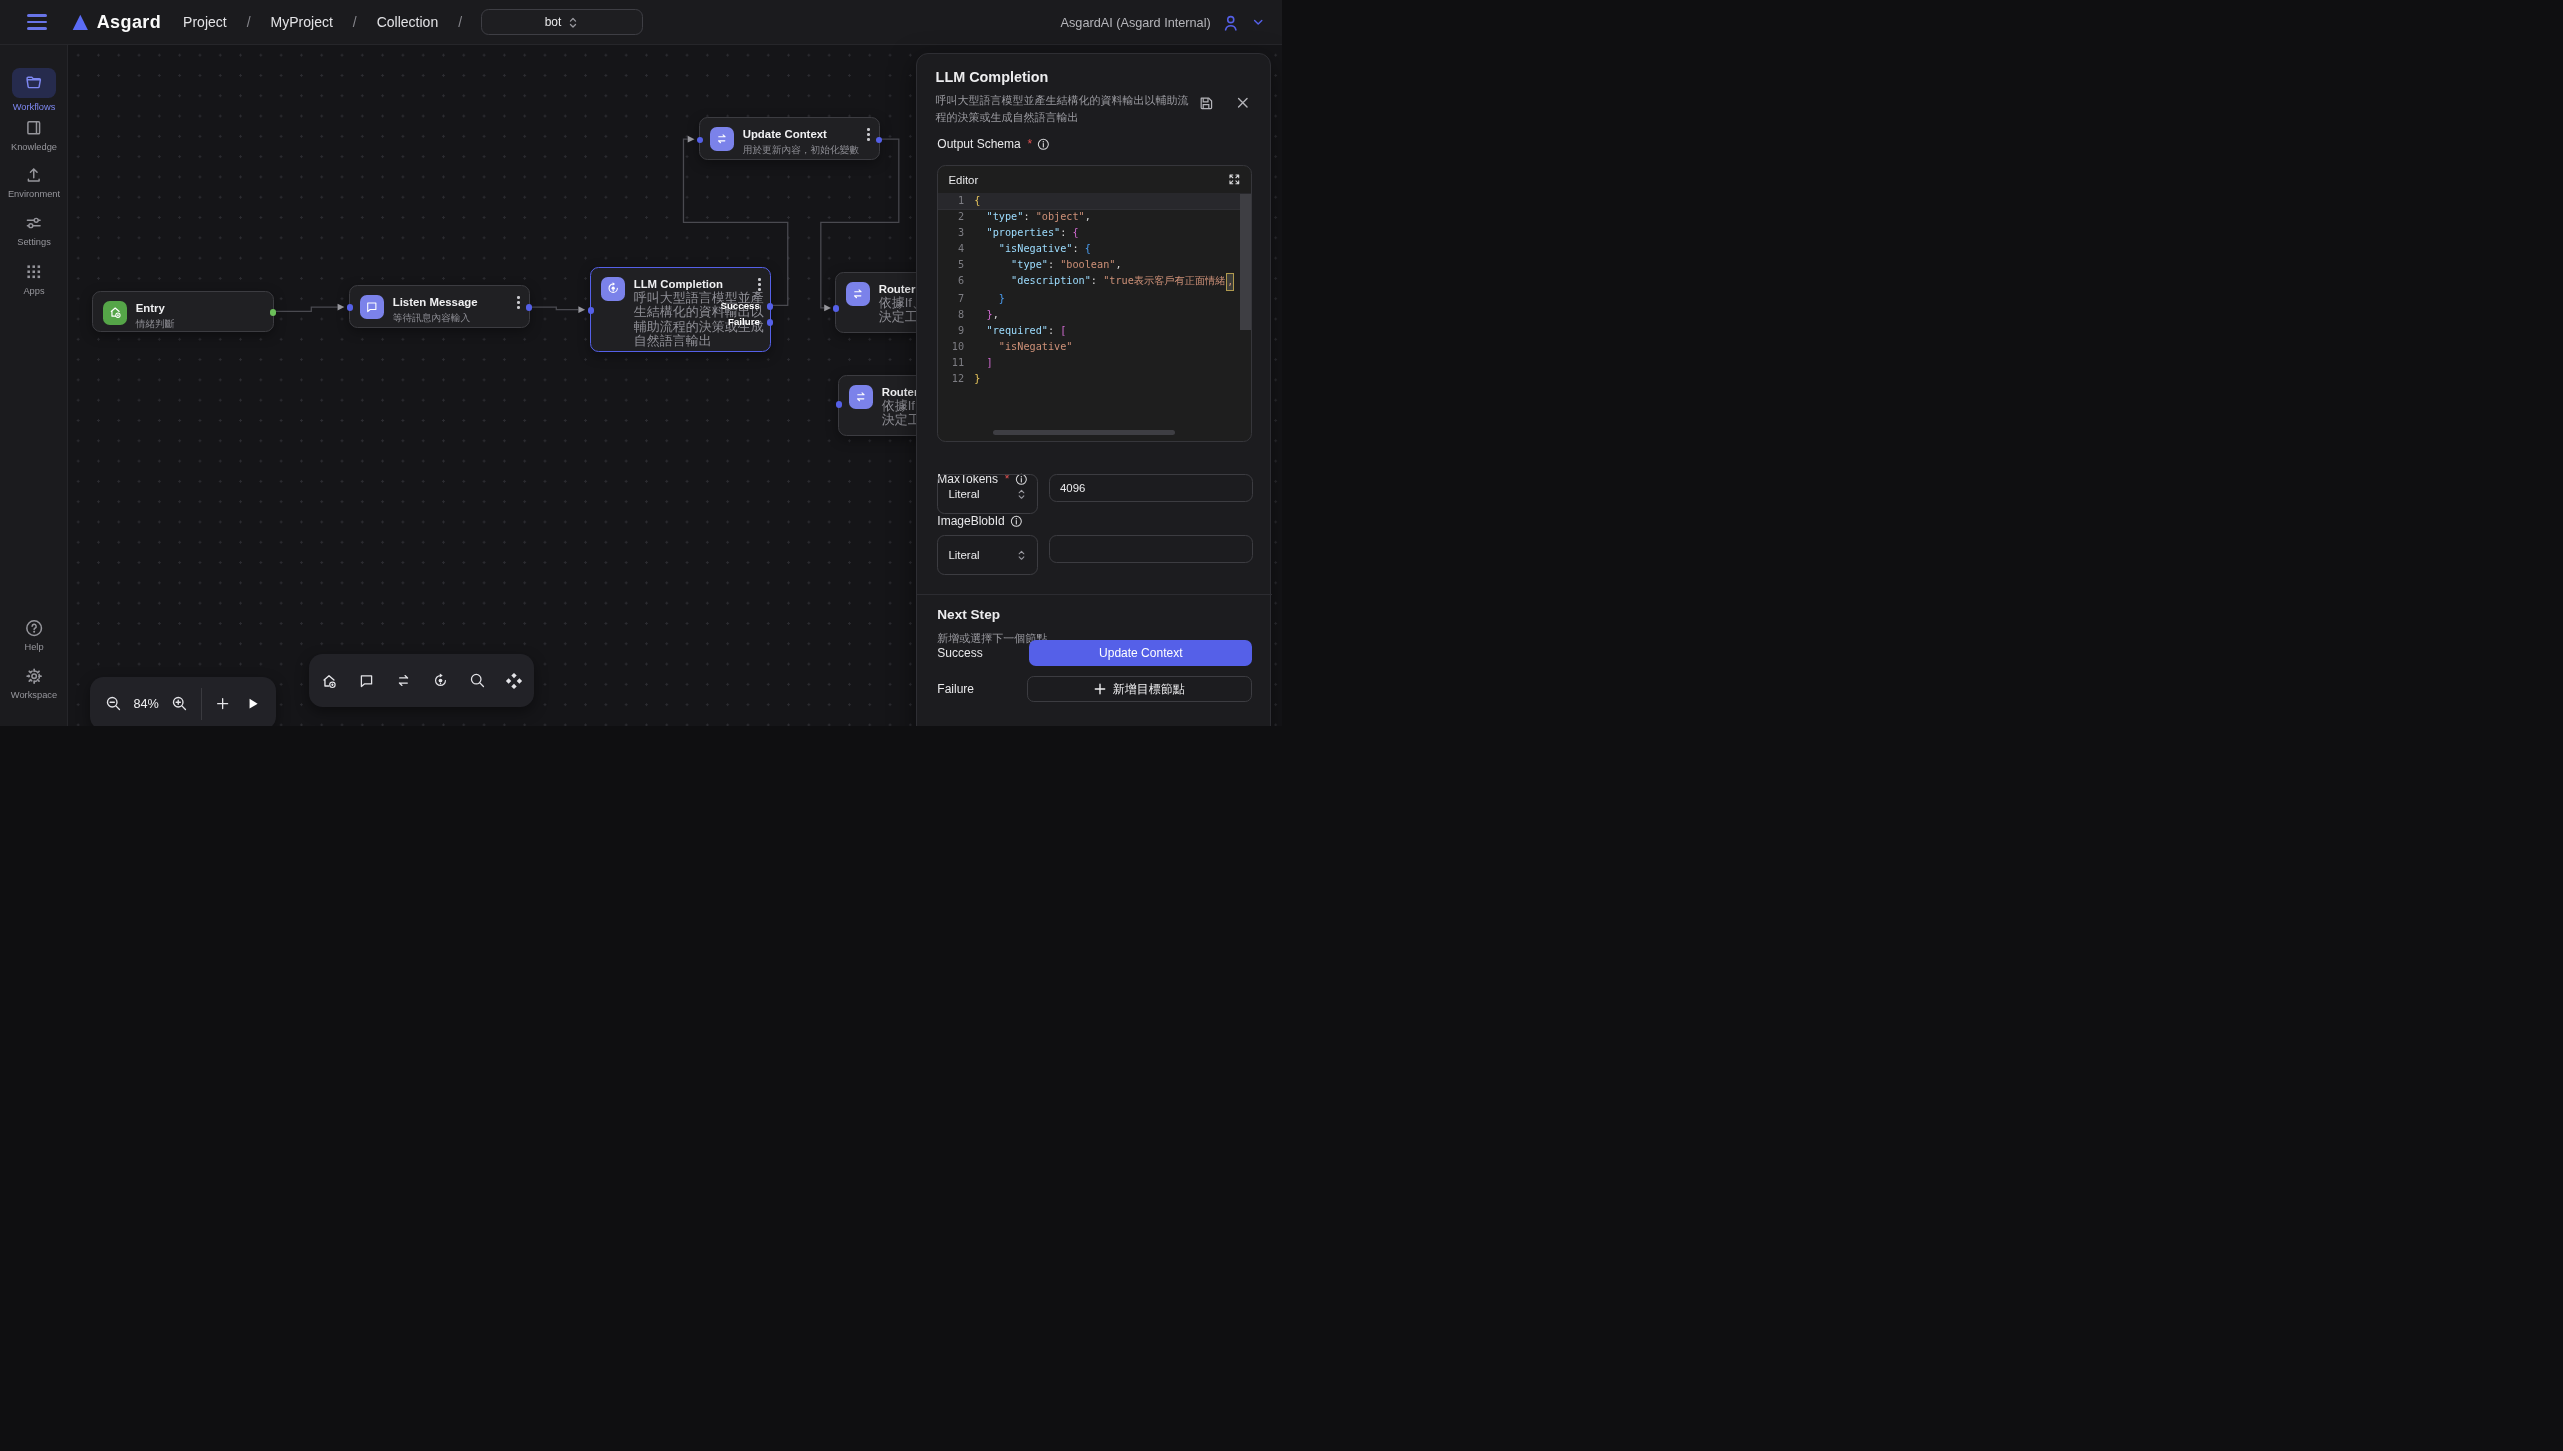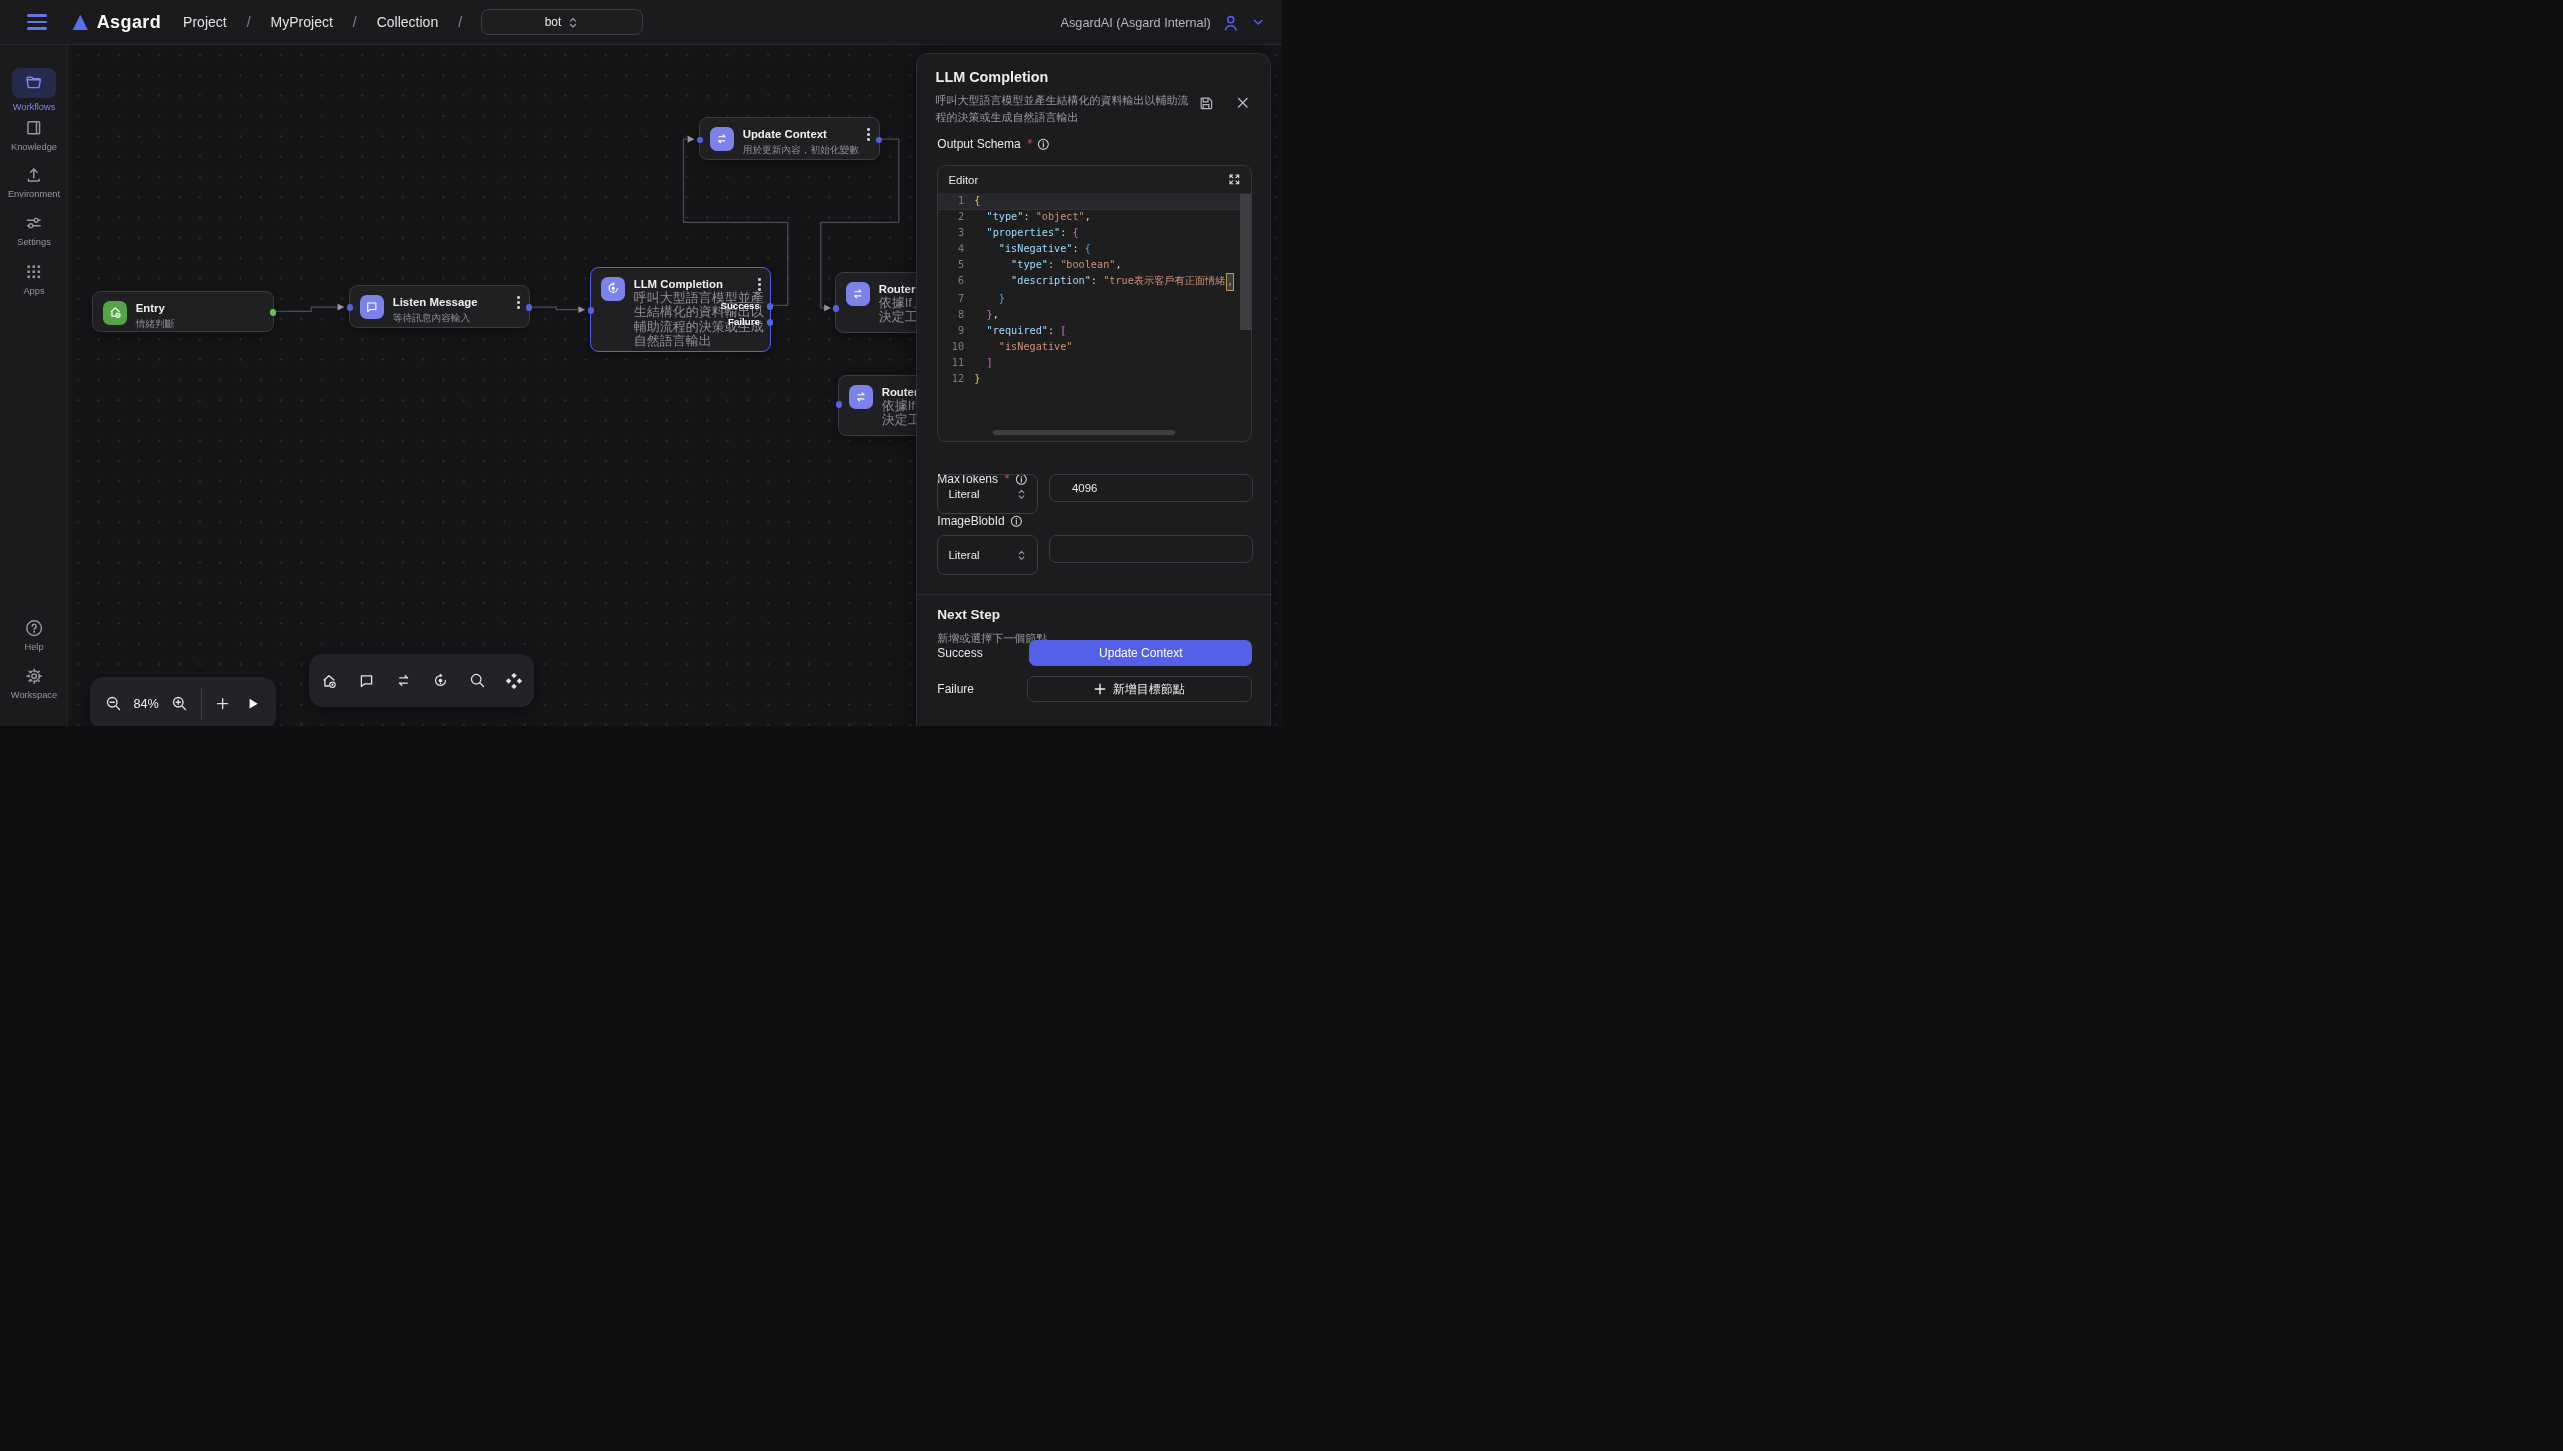--- a/index.html
+++ b/index.html
@@ -79,21 +79,21 @@
   .ln-num{width:36px;flex:none;text-align:right;padding-right:10.2px;color:#7d7d83;}
   .tok-y{color:#e8c65c;} .tok-p{color:#d16bd1;} .tok-b{color:#4a9df0;}
   .tok-k{color:#9cdcfe;} .tok-s{color:#ce9178;} .tok-w{color:#d4d4d4;}
   .tok-box{color:#ce9178;border:0.8px solid #b09a4e;background:#3c3c38;margin-left:0.8px;}
   .vscroll{position:absolute;right:0.8px;top:28px;width:10.2px;height:136px;background:#3e3e43;}
   .hscroll{position:absolute;left:55px;bottom:6px;width:182px;height:5.1px;background:#3e3e43;border-radius:2.5px;}
 
   .mode-select{width:101px;height:40px;border:0.8px solid #3c3c41;border-radius:7.6px;display:flex;
                align-items:center;justify-content:space-between;padding:0 10.2px;font-size:11.4px;cursor:pointer;}
   .value-input{width:204px;height:28px;border:0.8px solid #3c3c41;border-radius:7.6px;display:flex;
-               align-items:center;padding:0 22px;font-size:11.4px;background:transparent;color:#ececee;}
+               align-items:center;padding:0 10px;font-size:11.4px;background:transparent;color:#ececee;}
   .panel-divider{position:absolute;left:0;top:540px;width:355px;height:0.8px;background:#2c2c31;}
   .nextstep-title{font-size:13.6px;font-weight:700;}
   .nextstep-sub{font-size:11px;color:#9a9aa0;margin-top:6px;}
   .ns-row{position:absolute;left:20.3px;width:315px;display:flex;align-items:center;}
   .ns-label{font-size:12px;color:#e8e8ea;width:92px;}
   .btn-primary{width:223px;height:26px;background:#5560e8;border-radius:6.8px;border:none;color:#fff;
                font-size:12px;display:flex;align-items:center;justify-content:center;cursor:pointer;
                font-family:"Liberation Sans",sans-serif;}
   .btn-outline{width:232px;height:26px;background:transparent;border:0.8px solid #3c3c41;border-radius:6.8px;
                color:#f0f0f2;font-size:12px;display:flex;align-items:center;justify-content:center;gap:6.8px;

